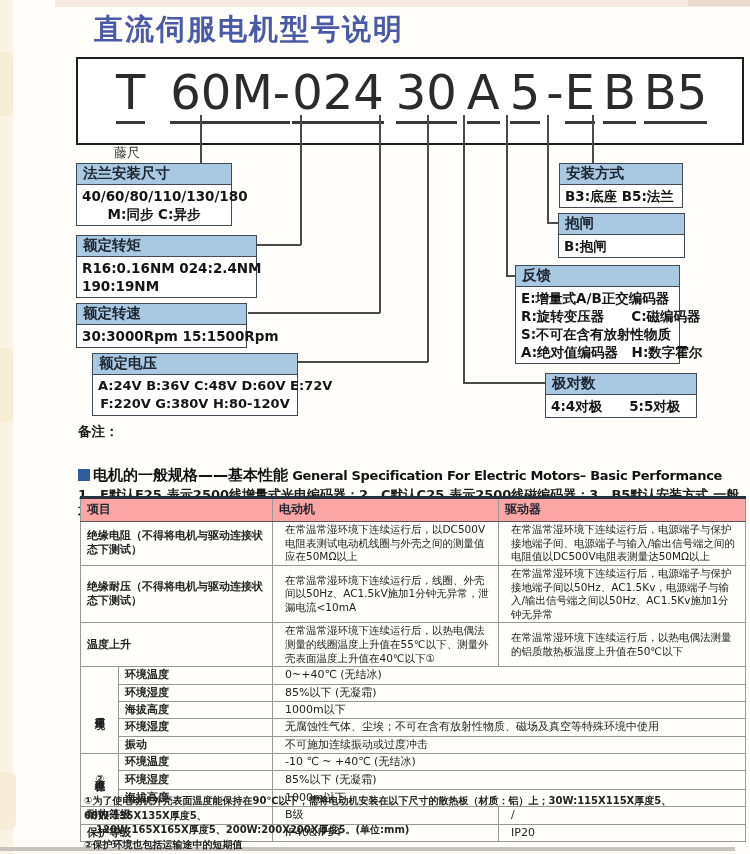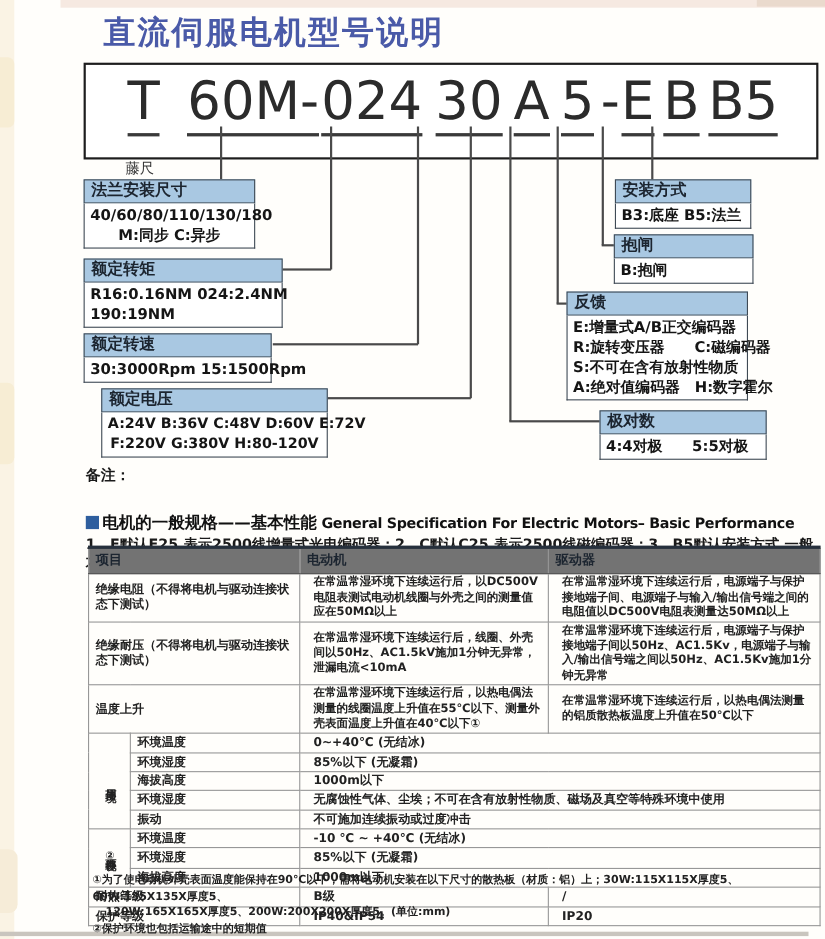--- a/index.html
+++ b/index.html
@@ -55,25 +55,25 @@
   
   .section{position:absolute;left:78px;top:465px;white-space:nowrap;color:#111;}
   .sq{display:inline-block;width:12px;height:12px;background:#2e5e9e;margin-right:3px;vertical-align:-1px;}
   .sec-zh{font-size:15px;font-weight:bold;}
   .sec-en{font-size:13px;font-weight:bold;letter-spacing:-0.3px;}
 
   
   .spec{position:absolute;left:80px;top:496px;width:665px;border-collapse:collapse;table-layout:fixed;
         border:1px solid #5a5a5a;border-top:3px solid #26303c;font-size:11px;color:#222;}
   .spec td{border:1px solid #979797;padding:1px 6px;vertical-align:middle;font-weight:600;line-height:1.3;}
-  .spec td.th{background:#737373;font-size:12px;font-weight:bold;color:#1c2530;border-bottom:1px solid #555;}
+  .spec td.th{background:#fca5a5;font-size:12px;font-weight:bold;color:#1c2530;border-bottom:1px solid #555;}
   .spec td.group{padding:0;text-align:center;}
   .vlabel{writing-mode:vertical-rl;text-orientation:upright;display:inline-block;
           font-size:10px;letter-spacing:1px;line-height:1;}
-  .spec td.val{font-weight:700;padding-left:12px;}
+  .spec td.val{font-weight:400;padding-left:12px;}
   .small{font-size:10.5px;}
 
   
   .footnotes{position:absolute;left:84px;top:794px;width:660px;font-size:10px;font-weight:600;
              color:#222;line-height:14.5px;}
   .fn-indent{padding-left:12px;}
 </style>
 </head>
 <body>
 

